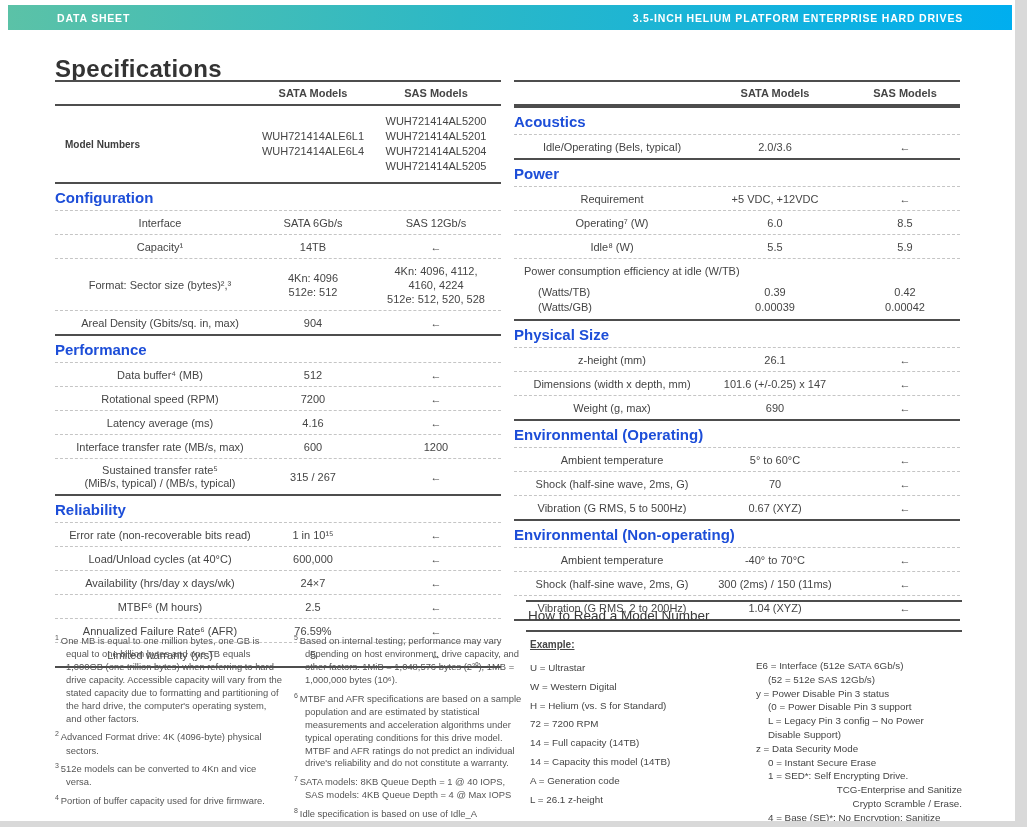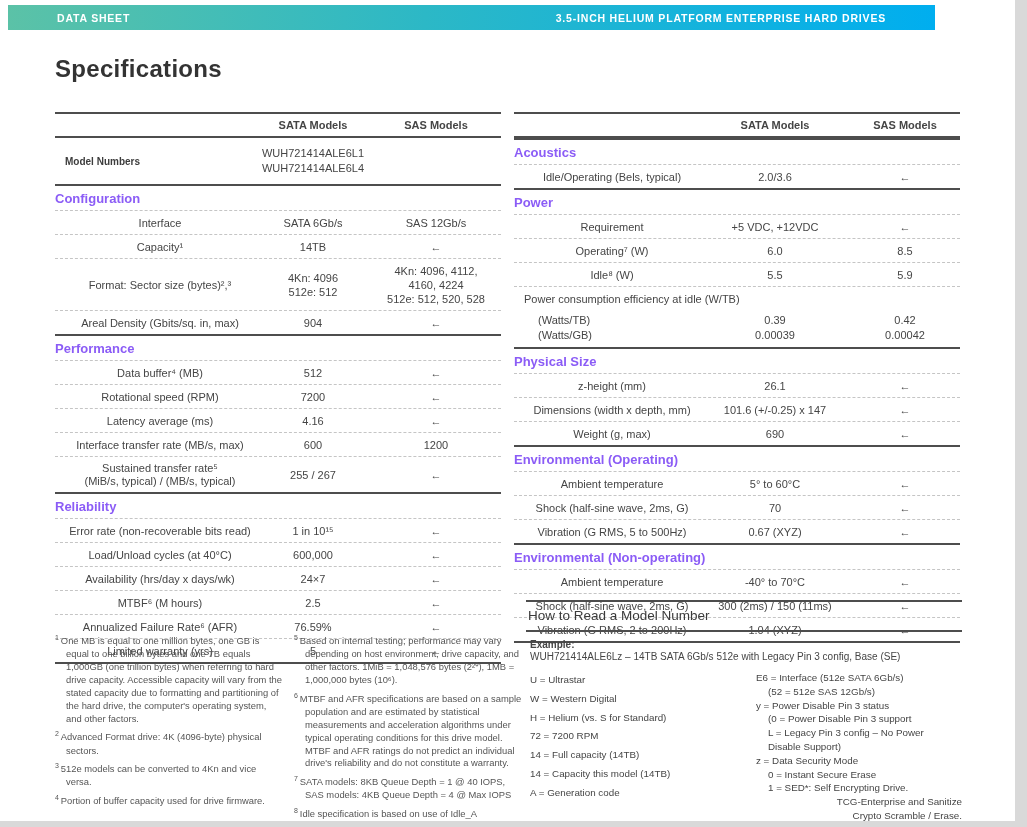--- a/index.html
+++ b/index.html
@@ -6,68 +6,68 @@
   html,body { margin:0; padding:0; }
   body {
     width:1027px; height:827px; position:relative; overflow:hidden;
     background:#ffffff; font-family:"Liberation Sans", sans-serif;
     color:#454545; -webkit-font-smoothing:antialiased;
   }
   .edge-right { position:absolute; top:0; left:1015px; width:12px; height:827px; background:#d9d9d9; z-index:6; }
   .edge-bottom { position:absolute; top:821px; left:0; width:1015px; height:6px; background:#d9d9d9; z-index:6; }
 
   .topbar {
-    position:absolute; left:8px; top:5px; width:927px; height:25px;
+    position:absolute; left:8px; top:5px; width:1004px; height:25px;
     background:linear-gradient(90deg,#5bc2a7 0%, #2cb8c6 45%, #00aeef 100%);
     color:#ffffff; display:flex; justify-content:space-between; align-items:center;
     padding:0 49px; font-size:10.5px; font-weight:bold; letter-spacing:0.8px;
   }
 
   .page-title { position:absolute; left:55px; top:55px; font-size:24px; font-weight:600; color:#333333; letter-spacing:0.3px; }
 
-  .spec-table { position:absolute; top:112px; width:446px; font-size:11px; color:#454545; border-bottom:2px solid #4d4d4d; }
+  .spec-table { position:absolute; top:80px; width:446px; font-size:11px; color:#454545; border-bottom:2px solid #4d4d4d; }
   #left-table  { left:55px; }
   #right-table { left:514px; }
 
   .t-row { display:grid; align-items:center; }
   #left-table  .t-row, #left-table  .sub-row { grid-template-columns:200px 116px 130px; }
   #right-table .t-row, #right-table .sub-row { grid-template-columns:186px 150px 110px; }
 
   .t-head { border-top:2px solid #4d4d4d; border-bottom:2px solid #4d4d4d; font-weight:bold; padding:5px 0; }
   .c-val { text-align:center; }
   .c-label { padding-left:10px; }
   .t-head .c-label { padding-left:0; }
 
   .model-row { padding:8px 0; }
   .model-label { font-weight:bold; font-size:10px; color:#3d3d3d; }
   .model-row .val-line { line-height:15px; }
 
   .section { border-top:2px solid #4d4d4d; }
-  .sec-title { font-weight:bold; font-size:13px; color:#8b5cf6; padding:5px 0 4px 0; }
+  .sec-title { font-weight:bold; font-size:15px; color:#1d4ed8; padding:5px 0 4px 0; }
   .row { border-top:1px dashed #c5c5c5; padding:5px 0 4px 0; }
   .val-line { line-height:14px; }
   .lab-line { line-height:13px;text-align:center; }
 
   .group { display:block; }
   .g-head { padding-left:10px; line-height:14px; margin-bottom:7px; }
   .sub-row { display:grid; align-items:center; }
   .sub-row .c-label { padding-left:24px; line-height:15px; }
   .sub-row .c-val { line-height:15px; }
 
   .footnotes {
     position:absolute; left:55px; top:632px; width:468px;
     display:flex; gap:11px; font-size:9.4px; line-height:12.9px; color:#555555;
   }
   .fn-col { width:228px; }
   .fn { padding-left:11px; text-indent:-11px; margin-bottom:3px; }
   .fn sup { font-size:7px; }
 
   .model-key { position:absolute; left:526px; top:600px; width:436px; color:#454545; z-index:1; }
   .mk-title { font-size:13.5px; color:#3a3a3a; border-top:2px solid #4d4d4d; border-bottom:2px solid #4d4d4d; padding:6px 0 7px 2px; }
-  .mk-example-label { font-weight:bold; font-size:10px; margin:7px 0 0 4px; }
+  .mk-example-label { font-weight:bold; font-size:10px; margin:7px 0 0 4px;text-decoration:underline; }
   .mk-example { font-size:10px; margin:1px 0 0 4px; }
   .mk-cols { display:flex; margin:9px 0 0 4px; }
   .mk-left  { width:226px; font-size:9.8px; line-height:18.8px; }
   .mk-right { width:206px; font-size:9.8px; line-height:13.8px; }
   .ind-0 { padding-left:0; }
   .ind-1 { padding-left:12px; }
   .ind-2 { padding-left:34px;text-align:right; }
 </style>
 </head>
 <body>
@@ -84,20 +84,26 @@
       <div class="c-label"></div>
       <div class="c-val">SATA Models</div>
       <div class="c-val">SAS Models</div>
     </div>
     <div class="t-row model-row">
       <div class="c-label model-label">Model Numbers</div>
       <div class="c-val">
         <div class="val-line">WUH721414ALE6L1</div>
         <div class="val-line">WUH721414ALE6L4</div>
       </div>
+      <div class="c-val">
+        <div class="val-line">WUH721414AL5200</div>
+        <div class="val-line">WUH721414AL5201</div>
+        <div class="val-line">WUH721414AL5204</div>
+        <div class="val-line">WUH721414AL5205</div>
+      </div>
     </div>
     <div class="section">
       <div class="sec-title">Configuration</div>
       <div class="t-row row">
         <div class="c-label">
           <div class="lab-line">Interface</div>
         </div>
         <div class="c-val">
           <div class="val-line">SATA 6Gb/s</div>
         </div>
@@ -187,21 +193,21 @@
         <div class="c-val">
           <div class="val-line">1200</div>
         </div>
       </div>
       <div class="t-row row">
         <div class="c-label">
           <div class="lab-line">Sustained transfer rate⁵</div>
           <div class="lab-line">(MiB/s, typical) / (MB/s, typical)</div>
         </div>
         <div class="c-val">
-          <div class="val-line">255 / 267</div>
+          <div class="val-line">315 / 267</div>
         </div>
         <div class="c-val">
           <div class="val-line">←</div>
         </div>
       </div>
     </div>
     <div class="section">
       <div class="sec-title">Reliability</div>
       <div class="t-row row">
         <div class="c-label">
@@ -461,30 +467,30 @@
       <div class="fn"><sup>5 </sup>Based on internal testing; performance may vary depending on host environment, drive capacity, and other factors.  1MiB = 1,048,576 bytes (2²⁰), 1MB = 1,000,000 bytes (10⁶).</div>
       <div class="fn"><sup>6 </sup>MTBF and AFR specifications are based on a sample population and are estimated by statistical measurements and acceleration algorithms under typical operating conditions for this drive model. MTBF and AFR ratings do not predict an individual drive's reliability and do not constitute a warranty.</div>
       <div class="fn"><sup>7 </sup>SATA models: 8KB Queue Depth = 1 @ 40 IOPS, SAS models: 4KB Queue Depth = 4 @ Max IOPS</div>
       <div class="fn"><sup>8 </sup>Idle specification is based on use of Idle_A</div>
     </div>
 </div>
 
 <div class="model-key">
   <div class="mk-title">How to Read a Model Number</div>
   <div class="mk-example-label">Example:</div>
-  <div class="mk-example">WUH721414ALE6Lz – 14TB SATA 6Gb/s 512e with Legacy Pin 3 config, Base (SE)</div>
   <div class="mk-cols">
     <div id="mk-left" class="mk-left">
         <div class="ind-0">U = Ultrastar</div>
         <div class="ind-0">W = Western Digital</div>
         <div class="ind-0">H = Helium (vs. S for Standard)</div>
         <div class="ind-0">72 = 7200 RPM</div>
         <div class="ind-0">14 = Full capacity (14TB)</div>
         <div class="ind-0">14 = Capacity this model (14TB)</div>
         <div class="ind-0">A = Generation code</div>
+        <div class="ind-0">L = 26.1 z-height</div>
       </div>
     <div id="mk-right" class="mk-right">
         <div class="ind-0">E6 = Interface (512e SATA 6Gb/s)</div>
         <div class="ind-1">(52 = 512e SAS 12Gb/s)</div>
         <div class="ind-0">y = Power Disable Pin 3 status</div>
         <div class="ind-1">(0 = Power Disable Pin 3 support</div>
         <div class="ind-1">L = Legacy Pin 3 config – No Power</div>
         <div class="ind-1">Disable Support)</div>
         <div class="ind-0">z = Data Security Mode</div>
         <div class="ind-1">0 = Instant Secure Erase</div>

